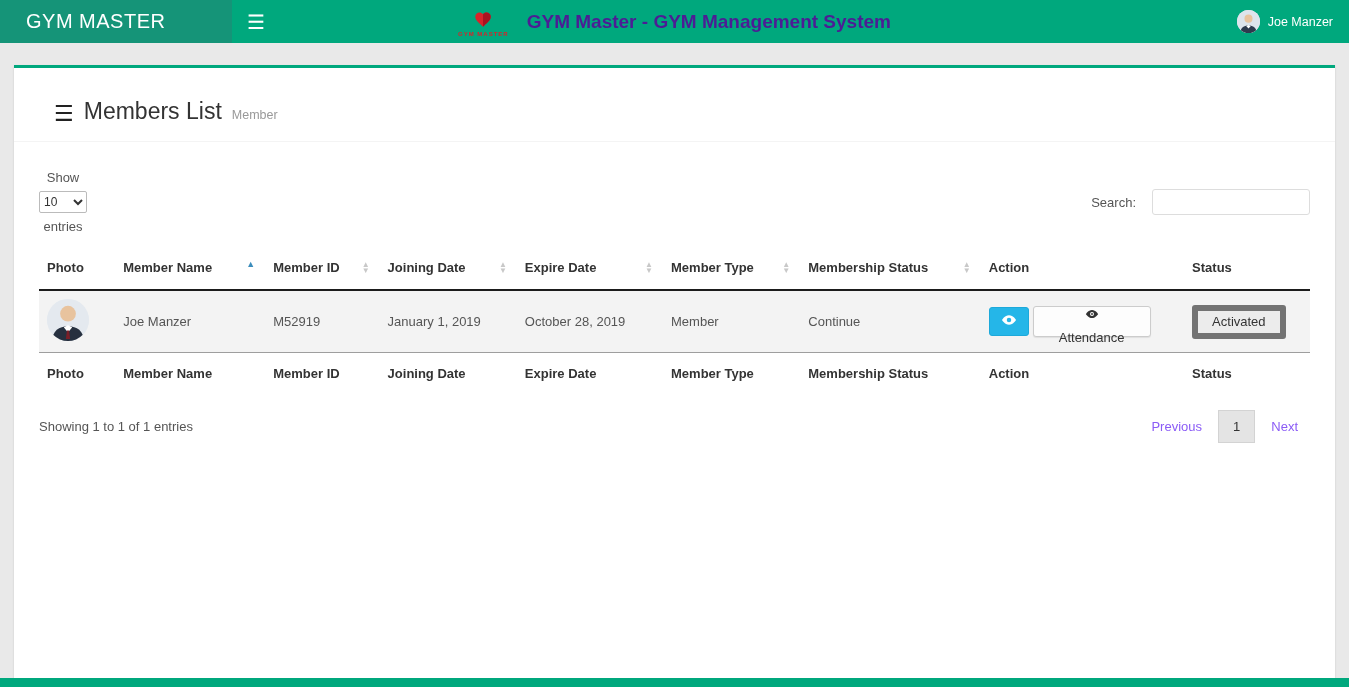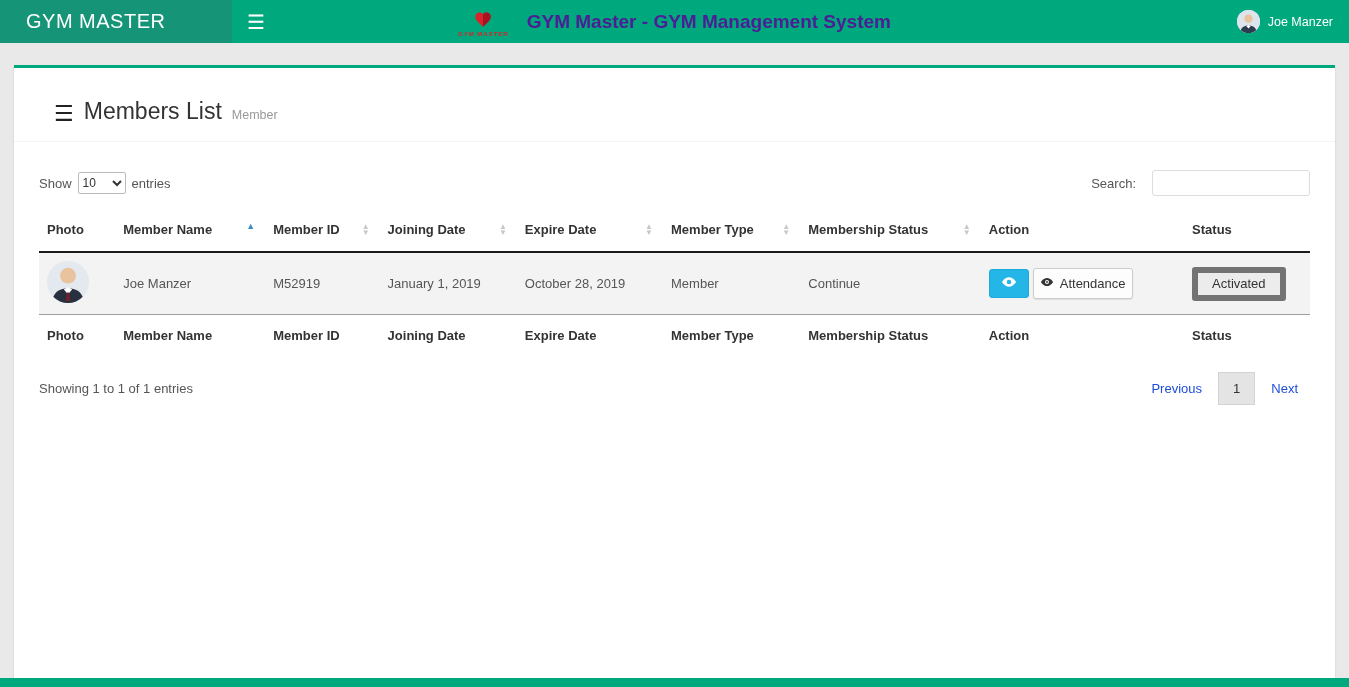--- a/index.html
+++ b/index.html
@@ -127,21 +127,21 @@
   .card-body { padding: 10px 25px 0 25px; }
 
   
   .dt-controls {
     display: flex;
     justify-content: space-between;
     align-items: center;
     padding: 18px 0 12px 0;
     color: #555;
   }
-  .dt-length { display: flex; align-items: center; gap: 6px; }
+  .dt-length { display: flex; align-items: center; gap: 6px; flex-direction: column; }
   .dt-length select {
     width: 48px;
     height: 22px;
     border: 1px solid #bbb;
     border-radius: 2px;
     font-size: 12px;
     color: #333;
     background: #fff;
   }
   .dt-search { display: flex; align-items: center; gap: 16px; color: #555; }
@@ -236,25 +236,26 @@
   }
   .btn-eye svg { width: 16px; height: 16px; }
   .btn-attendance {
     height: 31px;
     background: #fdfdfd;
     border: 1px solid #ccc;
     border-radius: 3px;
     display: inline-flex;
     align-items: center;
     gap: 6px;
-    padding: 0 6px;
+    padding: 0 25px;
     color: #333;
     font-size: 13px;
     cursor: pointer;
     box-shadow: 0 1px 1px rgba(0,0,0,0.08);
+    flex-direction: column;
   }
   .btn-attendance svg { width: 14px; height: 14px; }
   .btn-status {
     height: 34px;
     background: #ececec;
     border: 6px solid #737373;
     border-radius: 3px;
     padding: 0 14px;
     color: #333;
     font-size: 13px;
@@ -265,21 +266,21 @@
   .dt-footer {
     display: flex;
     justify-content: space-between;
     align-items: center;
     padding: 16px 0;
     color: #555;
     gap: 24px;
   }
   .pagination { display: flex; align-items: center; gap: 4px; }
   .page-btn {
-    color: #1d4ed8;
+    color: #8b5cf6;
     padding: 8px 12px;
     cursor: pointer;
     font-size: 13px;
   }
   .page-num {
     background: #e4e4e4;
     border: 1px solid #d3d3d3;
     color: #333;
     padding: 8px 14px;
     font-size: 13px;

